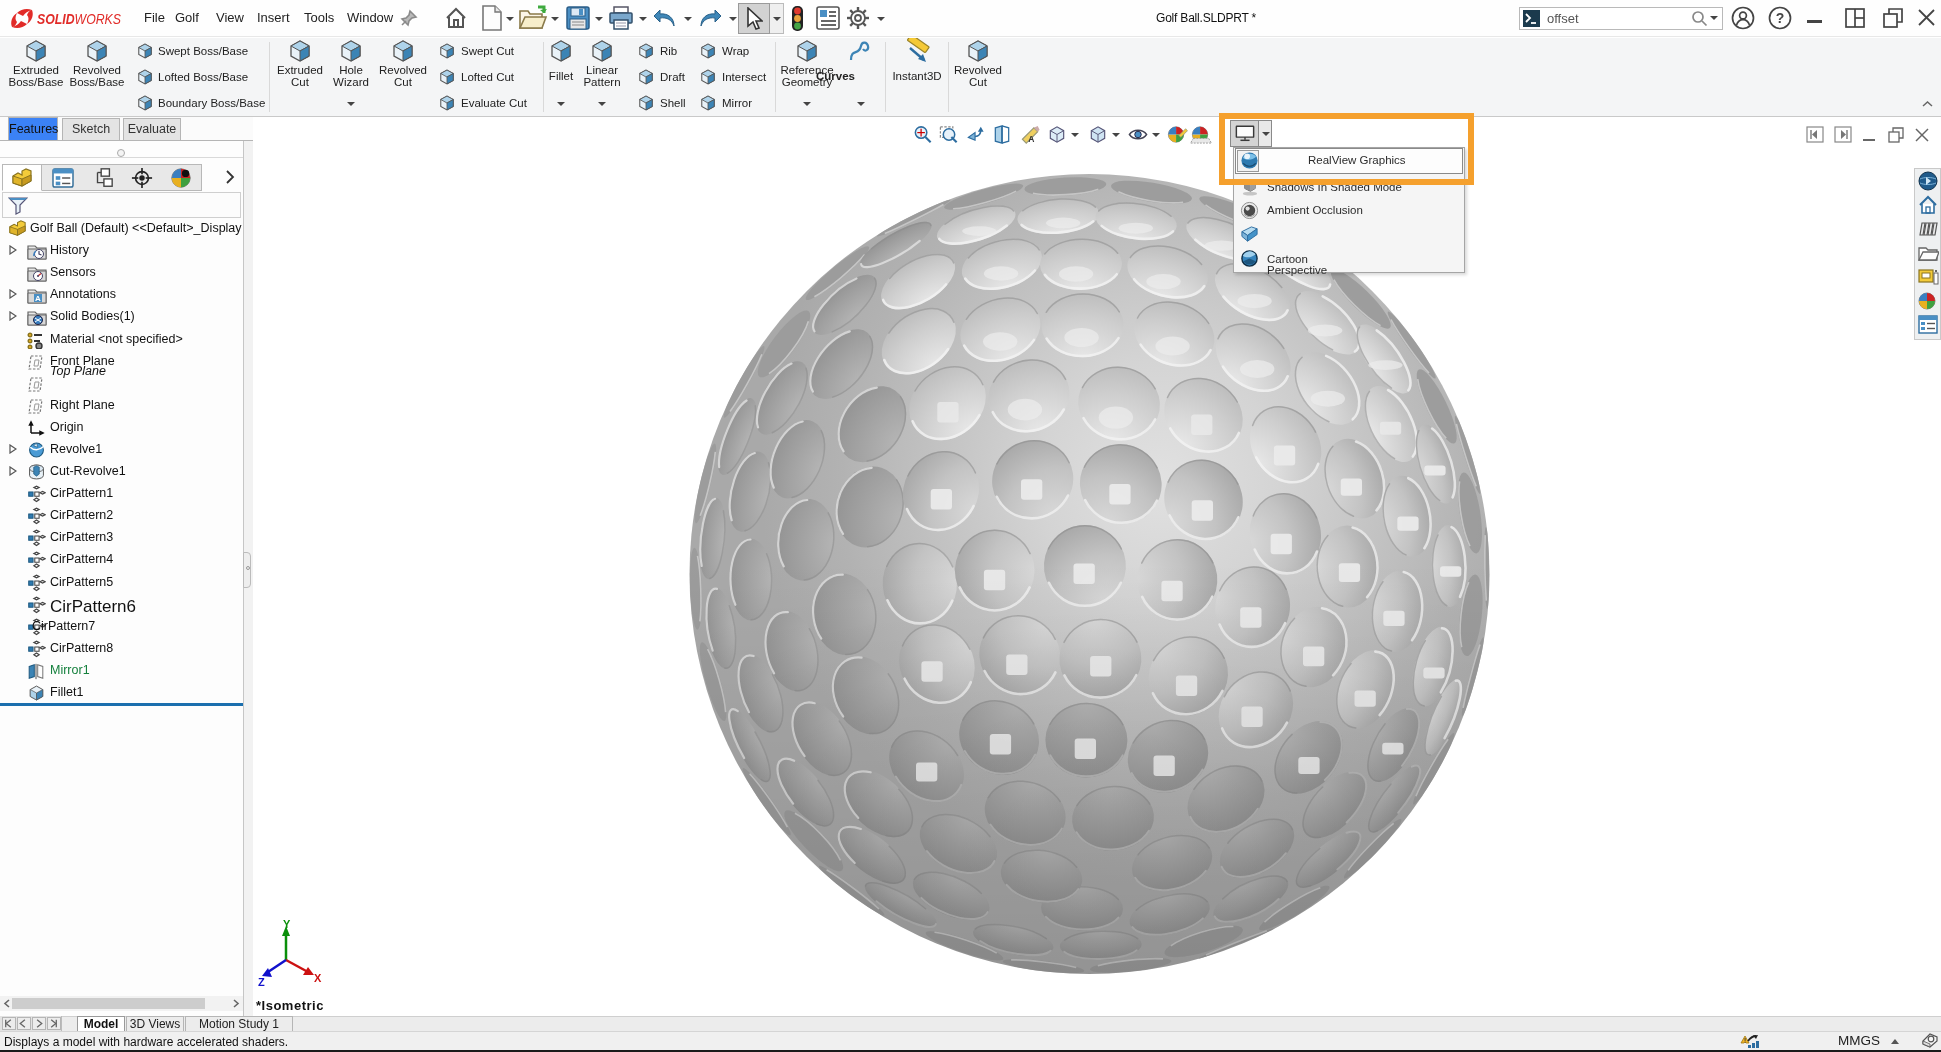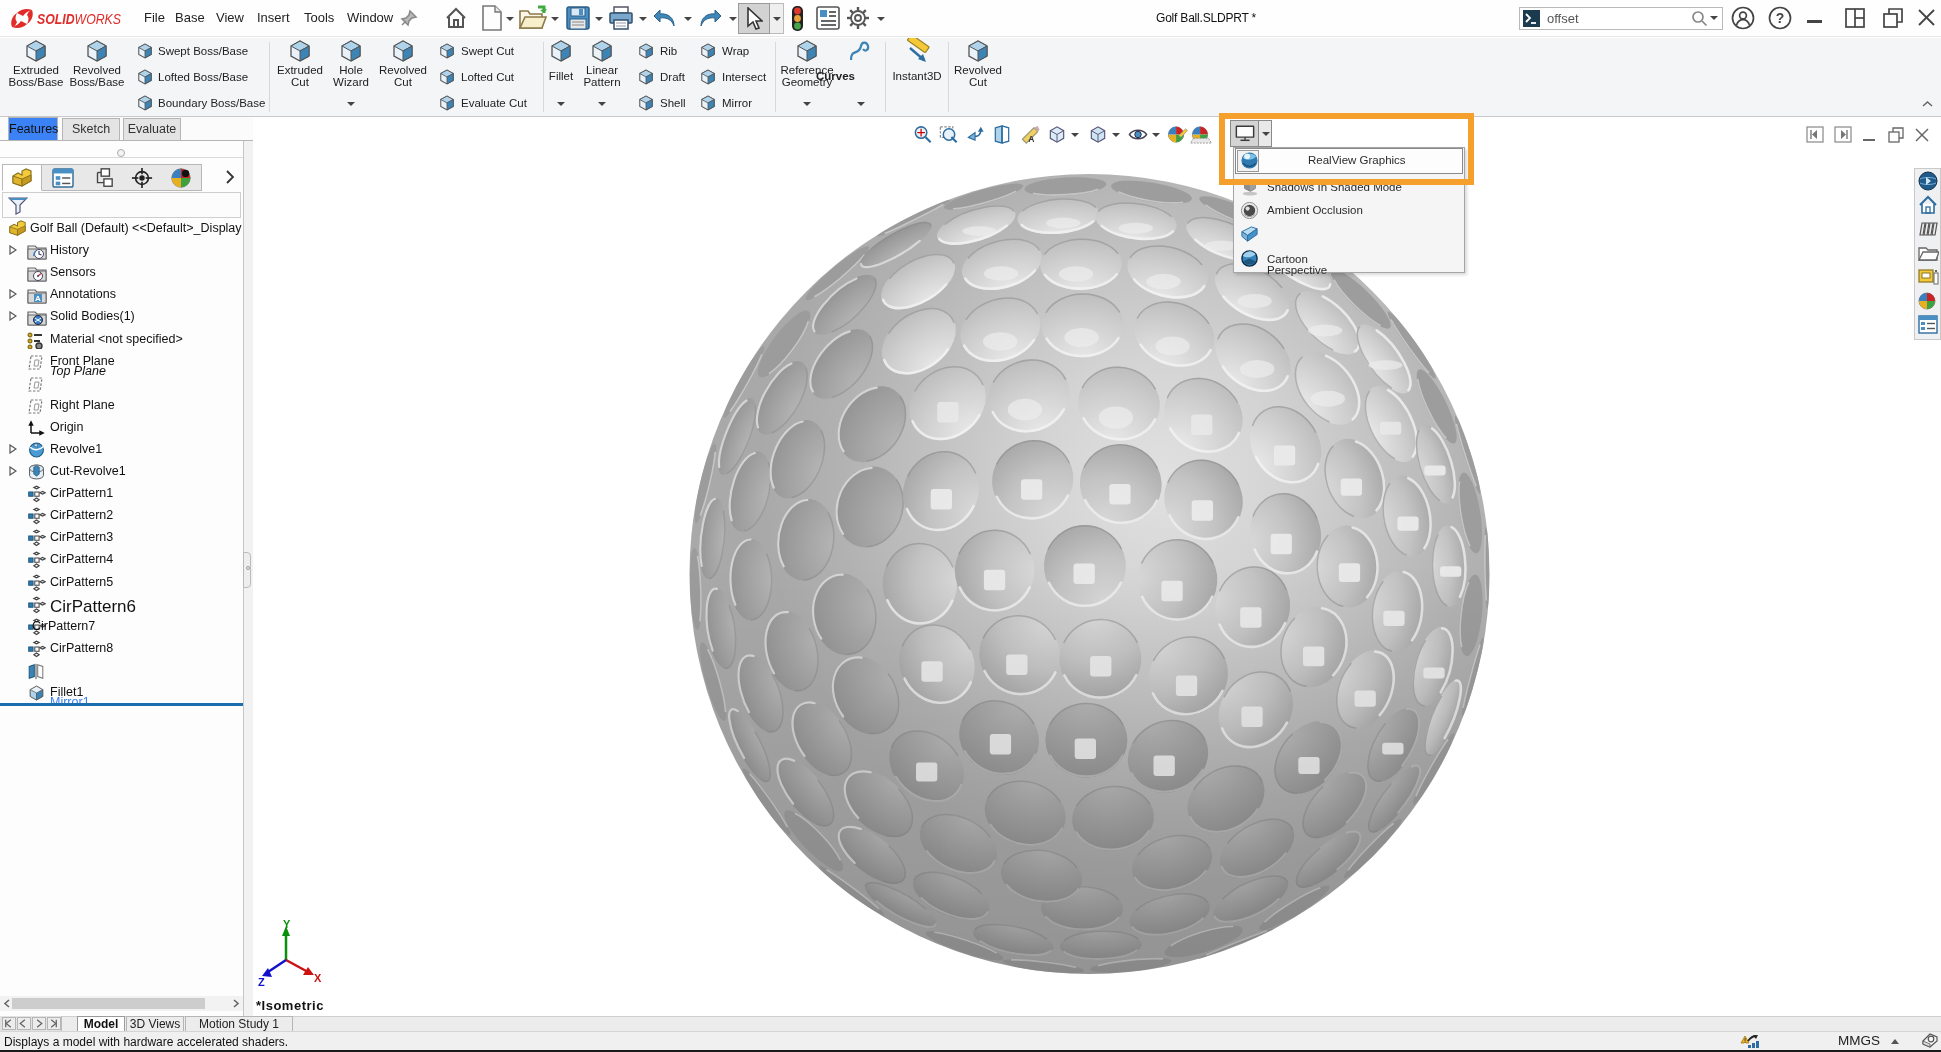--- a/index.html
+++ b/index.html
@@ -15,21 +15,21 @@
  <g fill="#e12b28">
   <path d="M4,21 C2,16 4,10 9,7 C7,11 7,14 9,16 C8,19 6,21 4,21 Z"></path>
   <path d="M24,4 C26,9 24,15 19,18 C21,14 21,11 19,9 C20,6 22,4 24,4 Z"></path>
   <path d="M9,7 C13,3 19,2 24,4 C20,5 17,7 15,10 C13,9 11,8 9,7 Z"></path>
   <path d="M19,18 C15,22 9,23 4,21 C8,20 11,18 13,15 C15,16 17,17 19,18 Z"></path>
   <text x="29" y="18" font-size="14.5" font-weight="bold" font-style="italic" textLength="84" lengthAdjust="spacingAndGlyphs">SOLID<tspan font-weight="normal">WORKS</tspan></text>
  </g>
 </svg>
 
 <div class="abs" style="left:144px;top:10px;font-size:13px;color:#222;">File</div>
-<div class="abs" style="left:175px;top:10px;font-size:13px;color:#222;">Base</div>
+<div class="abs" style="left:175px;top:10px;font-size:13px;color:#222;">Golf</div>
 <div class="abs" style="left:216px;top:10px;font-size:13px;color:#222;">View</div>
 <div class="abs" style="left:257px;top:10px;font-size:13px;color:#222;">Insert</div>
 <div class="abs" style="left:304px;top:10px;font-size:13px;color:#222;">Tools</div>
 <div class="abs" style="left:347px;top:10px;font-size:13px;color:#222;">Window</div>
 <svg class="abs" style="left:400px;top:9px;" width="18" height="18" viewBox="0 0 18 18">
       <g stroke="#8a8a8a" stroke-width="1.6" fill="#b9b9b9">
         <path d="M10,2 L16,8 L12,9 L9,12 L8,16 L2,10 L6,9 L9,6 Z"></path>
         <line x1="2" y1="16" x2="6" y2="12"></line>
       </g>
     </svg>
@@ -586,21 +586,21 @@
       </g>
       <path d="M2,8 L7,8 L7,13 L2,13 Z" fill="#2e7ab0" stroke="#1f5a80" stroke-width="1.2"></path>
       <path d="M9,8 L14,8 L14,13 L9,13 Z" fill="none" stroke="#444" stroke-width="1.2"></path>
     </svg>
     <div class="abs" style="left:50px;top:641px;font-size:12.5px;color:#111;white-space:nowrap;">CirPattern8</div>
     <svg class="abs" style="left:27px;top:663px;" width="18" height="17" viewBox="0 0 20 20">
       <path d="M2,4 L8,2 L8,16 L2,18 Z" fill="#3c84b5" stroke="#1f5a80" stroke-width="1.2"></path>
       <path d="M12,2 L18,4 L18,18 L12,16 Z" fill="none" stroke="#777" stroke-width="1.2"></path>
       <line x1="10" y1="1" x2="10" y2="19" stroke="#333" stroke-width="1"></line>
     </svg>
-    <div class="abs" style="left:50px;top:663px;font-size:12.5px;color:#3b82f6;white-space:nowrap;margin-top:32px;">Mirror1</div>
+    <div class="abs" style="left:50px;top:663px;font-size:12.5px;color:#15803d;white-space:nowrap;">Mirror1</div>
     <svg class="abs" style="left:27px;top:684px;" width="19" height="18" viewBox="0 0 26 26">
       <path d="M4,8 L13,3 L22,8 L22,18 L13,23 L4,18 Z" fill="#e9f2f8" stroke="#555" stroke-width="1.4"></path>
       <path d="M4,8 L13,13 L13,23 L4,18 Z" fill="#aed3ea" stroke="#555" stroke-width="1"></path>
       <path d="M13,13 L22,8 L22,18 L13,23 Z" fill="#3c84b5" stroke="#555" stroke-width="1"></path>
     </svg>
     <div class="abs" style="left:50px;top:685px;font-size:12.5px;color:#111;white-space:nowrap;">Fillet1</div>
 <div class="abs" style="left:0;top:703px;width:243px;height:3px;background:#1b6fae;"></div>
 <div class="abs" style="left:243px;top:552px;width:8px;height:36px;background:#eee;border:1px solid #bbb;border-radius:0 4px 4px 0;"></div>
 <div class="abs" style="left:246px;top:566px;width:4px;height:4px;border:1px solid #999;border-radius:50%;"></div>
 

